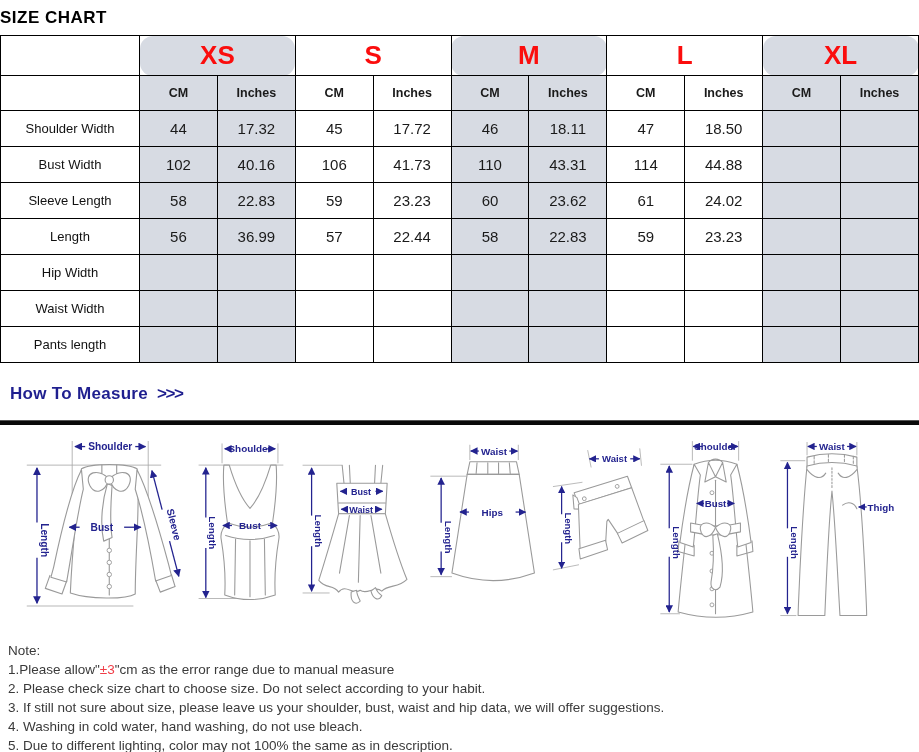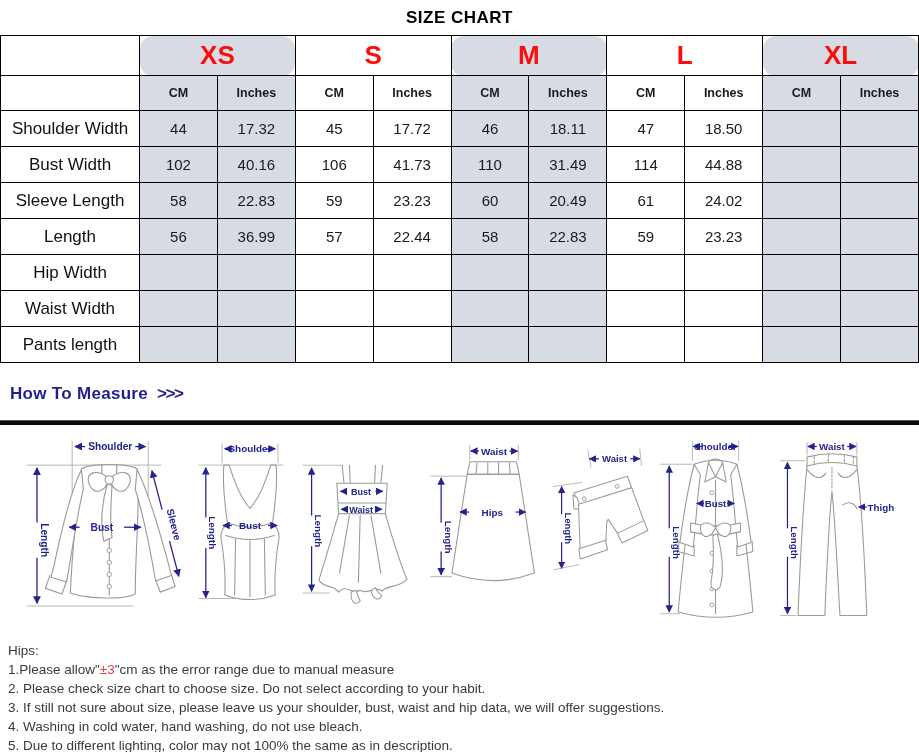--- a/index.html
+++ b/index.html
@@ -1,27 +1,27 @@
 <!DOCTYPE html>
 <html><head>
 <meta charset="utf-8">
 <style>
   * { margin:0; padding:0; box-sizing:border-box; }
   html,body { width:919px; height:752px; background:#fff; overflow:hidden;
     font-family:"Liberation Sans", sans-serif; }
-  .page-title { text-align:center; font-size:17px; font-weight:bold; color:#000;
+  .page-title { font-size:17px; font-weight:bold; color:#000;
     padding:8px 0 7px; letter-spacing:.5px; }
   table.size-table { width:919px; border-collapse:collapse; table-layout:fixed; }
   table.size-table td, table.size-table th { border:1px solid #000; text-align:center;
     vertical-align:middle; overflow:hidden; white-space:nowrap; }
   col.c-label { width:139px; }
   .size-row th { height:40px; font-size:26px; font-weight:bold; color:#fb0d0d;border-radius:13px; }
   .unit-row td { height:35px; font-size:12.5px; font-weight:bold; color:#1a1a1a; }
   .data-row td { height:36px; font-size:15px; color:#1a1a1a; }
-  .data-row td.rowlab { font-size:17px; color:#111; }
+  .data-row td.rowlab { font-size:13px; color:#111; }
   .sh { background:#d7dbe3; }
   .measure-head { margin:21px 0 16px 10px; font-size:17px; font-weight:bold;
     color:#1f1f8f; letter-spacing:.3px; }
   .measure-head .chev { letter-spacing:-1.5px; margin-left:4px; }
   .divider { margin-top:5px; height:5px; background:#0a0a0a; border-top:1px solid #555; }
   .figures { margin-top:9px; height:198px; display:flex; justify-content:space-between;
     align-items:flex-start; padding:0 24px; }
   .dim-line { stroke:#23238f; stroke-width:1.4; fill:none; }
   .dim-label { fill:#23238f; font-family:"Liberation Sans",sans-serif; font-weight:bold;
     font-size:11px; text-anchor:middle; }
@@ -87,34 +87,34 @@
     <td class="sh"></td>
     <td class="sh"></td>
   </tr>
   <tr class="data-row">
     <td class="rowlab">Bust Width</td>
     <td class="sh">102</td>
     <td class="sh">40.16</td>
     <td>106</td>
     <td>41.73</td>
     <td class="sh">110</td>
-    <td class="sh">31.49</td>
+    <td class="sh">43.31</td>
     <td>114</td>
     <td>44.88</td>
     <td class="sh"></td>
     <td class="sh"></td>
   </tr>
   <tr class="data-row">
     <td class="rowlab">Sleeve Length</td>
     <td class="sh">58</td>
     <td class="sh">22.83</td>
     <td>59</td>
     <td>23.23</td>
     <td class="sh">60</td>
-    <td class="sh">20.49</td>
+    <td class="sh">23.62</td>
     <td>61</td>
     <td>24.02</td>
     <td class="sh"></td>
     <td class="sh"></td>
   </tr>
   <tr class="data-row">
     <td class="rowlab">Length</td>
     <td class="sh">56</td>
     <td class="sh">36.99</td>
     <td>57</td>
@@ -444,19 +444,19 @@
     </g>
     <g>
       <line class="dim-line" x1="14" y1="28" x2="14" y2="102" marker-start="url(#a6)"></line>
       <line class="dim-line" x1="14" y1="134" x2="14" y2="198" marker-end="url(#a6)"></line>
       <text class="dim-label" transform="translate(18 118) rotate(90)">Length</text>
     </g>
   </svg>
 </div>
 
 <div class="notes">
-  <div>Hips:</div>
+  <div>Note:</div>
   <div><span>1.Please allow"</span><span class="red">±3</span><span>"cm as the error range due to manual measure</span></div>
   <div>2. Please check size chart to choose size. Do not select according to your habit.</div>
   <div>3. If still not sure about size, please leave us your shoulder, bust, waist and hip data, we will offer suggestions.</div>
   <div>4. Washing in cold water, hand washing, do not use bleach.</div>
   <div>5. Due to different lighting, color may not 100% the same as in description.</div>
 </div>
 
 </body></html>

